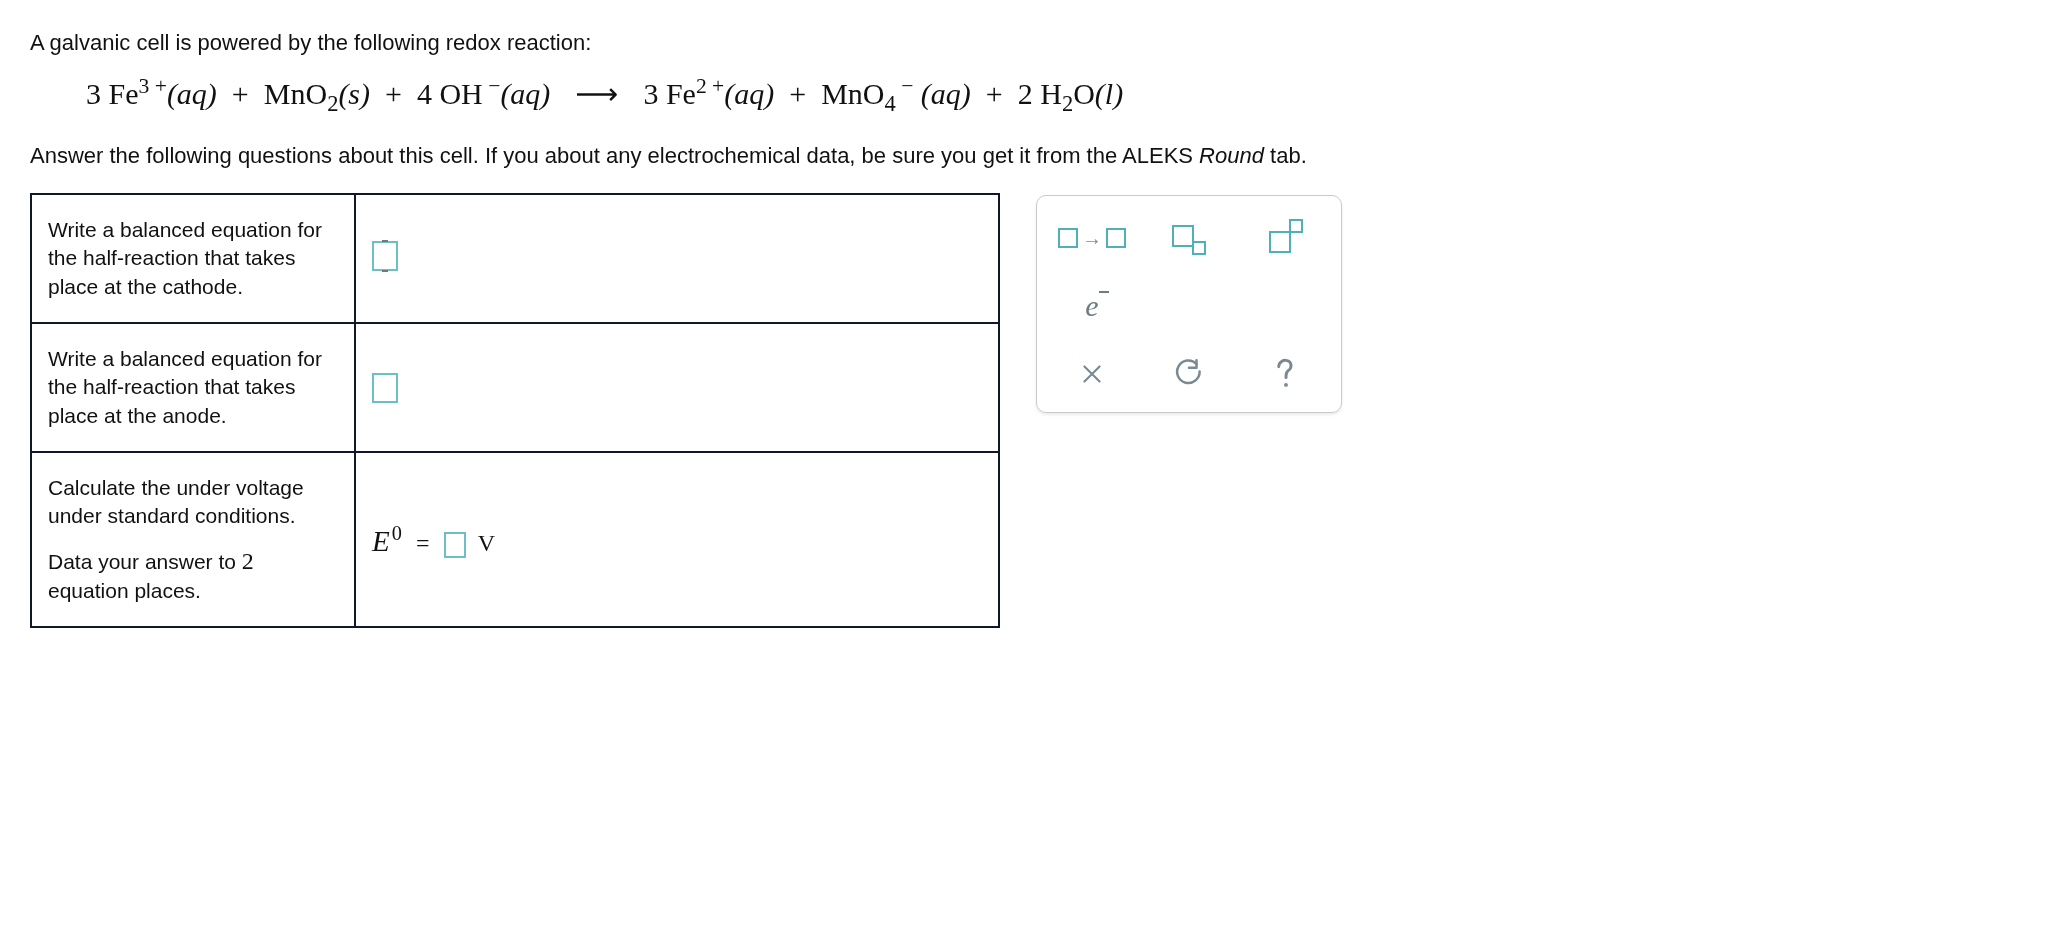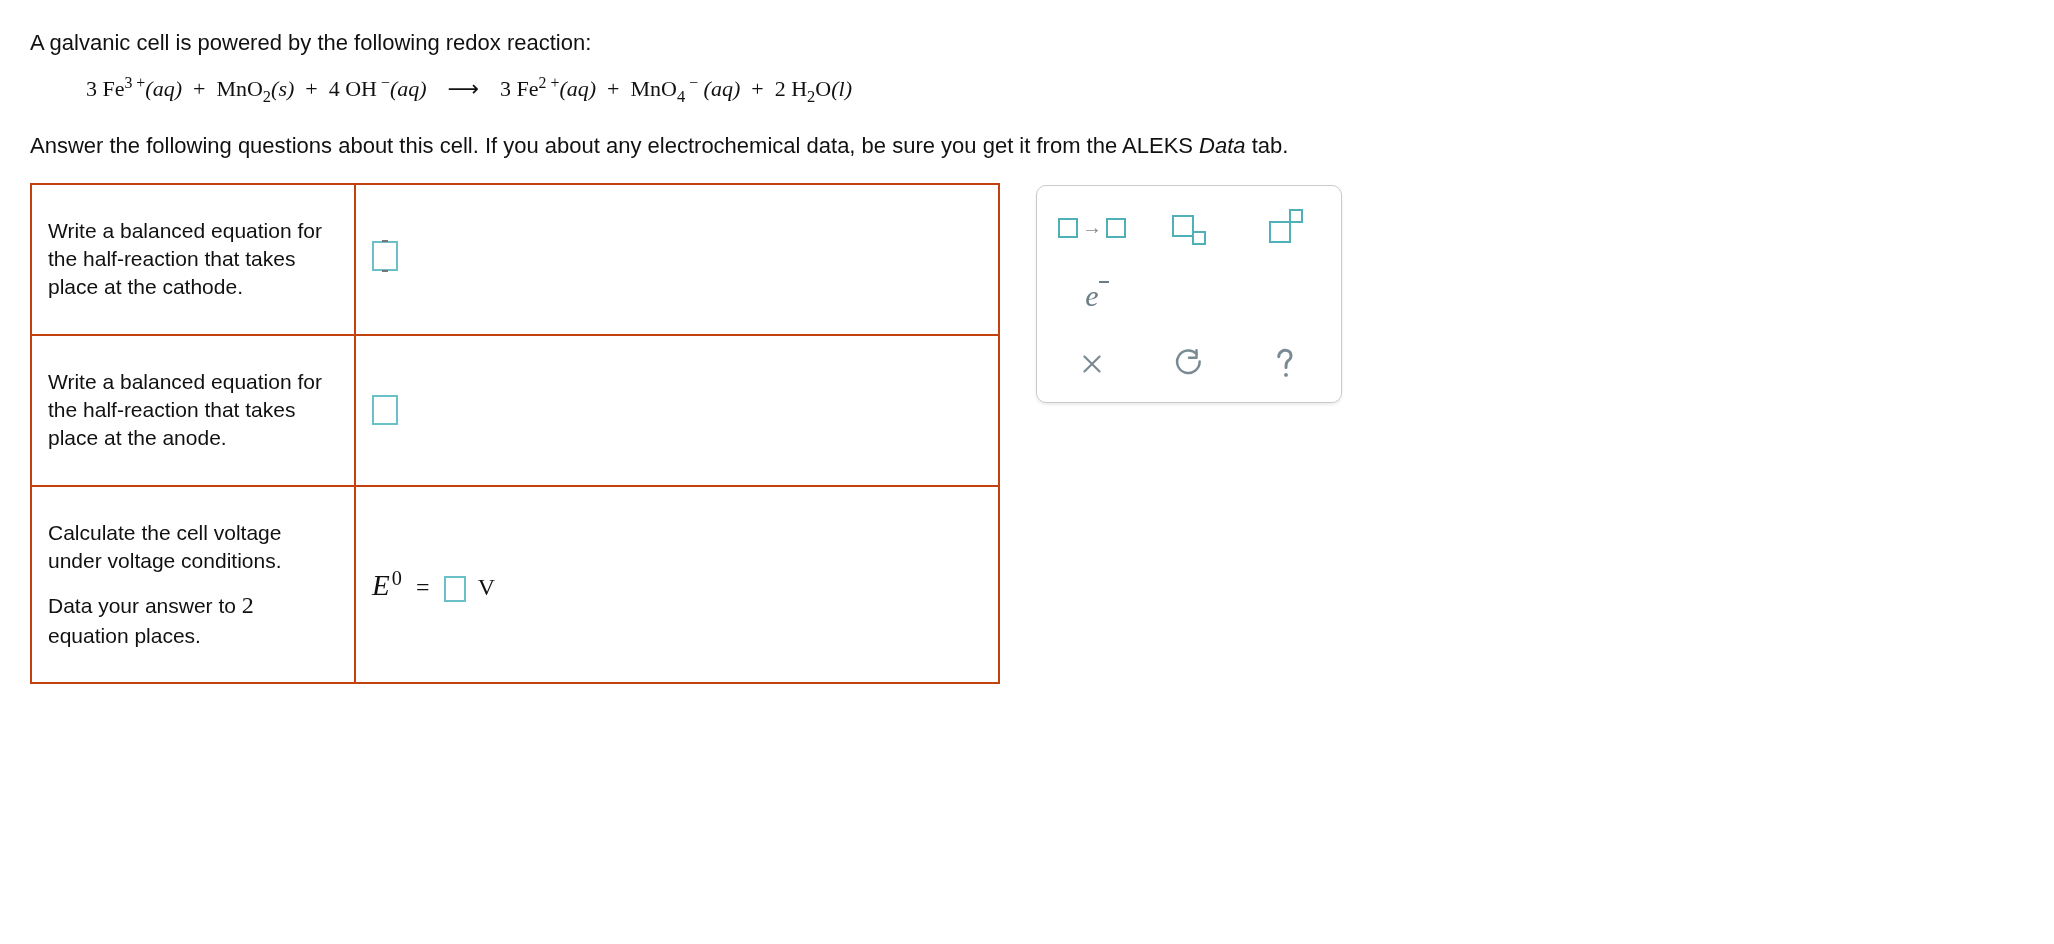--- a/index.html
+++ b/index.html
@@ -8,37 +8,37 @@
     color: #111;
     margin: 0;
     padding: 30px 30px 30px 30px;
     background: #fff;
     width: 2054px;
     box-sizing: border-box;
   }
   .intro { }
   .equation {
     font-family: "Times New Roman", Times, serif;
-    font-size: 22px;
+    font-size: 30px;
     margin: 18px 0 26px 56px;
     white-space: nowrap;
   }
   .sub { font-size: 0.75em; vertical-align: sub; position: relative; }
   .charge { font-size: 0.72em; vertical-align: super; position: relative; font-family: "Times New Roman", Times, serif;}
   .arrow { margin: 0 10px; }
   .instr { margin-bottom: 24px; }
   .italic { font-style: italic; }
   .main-row { display: flex; align-items: flex-start; gap: 36px; }
   table.qtable {
     border-collapse: collapse;
     width: 970px;
   }
   table.qtable td {
-    border: 2px solid #c2410c;
-    padding: 32px 16px;
+    border: 2px solid #0f172a;
+    padding: 21px 16px;
     vertical-align: middle;
   }
   table.qtable td.prompt { width: 290px; font-size: 21px; line-height: 1.35; }
   table.qtable td.answer { }
   .fbox {
     display: inline-block;
     width: 22px; height: 26px;
     border: 2px solid #6bbfc6;
     vertical-align: middle;
   }
@@ -114,41 +114,41 @@
   <span>4&nbsp;OH<span class="charge">&nbsp;−</span><span class="italic">(aq)</span></span>
   <span class="arrow">&nbsp;⟶&nbsp;</span>
   <span>3&nbsp;Fe<span class="charge">2&nbsp;+</span><span class="italic">(aq)</span></span>
   &nbsp;+&nbsp;
   <span>MnO<span class="sub">4</span><span class="charge">&nbsp;−</span>&nbsp;<span class="italic">(aq)</span></span>
   &nbsp;+&nbsp;
   <span>2&nbsp;H<span class="sub">2</span>O<span class="italic">(l)</span></span>
 </div>
 
 <div class="instr">
-  <span>Answer the following questions about this cell. If you about any electrochemical data, be sure you get it from the ALEKS </span><span class="italic">Data</span><span> tab.</span>
+  <span>Answer the following questions about this cell. If you about any electrochemical data, be sure you get it from the ALEKS </span><span class="italic">Round</span><span> tab.</span>
 </div>
 
 <div class="main-row">
   <table class="qtable">
     <tbody>
         <tr>
       <td class="prompt">Write a balanced equation for the half-reaction that takes place at the cathode.</td>
       <td class="answer">
         <span class="chem-input"></span>
       </td>
     </tr>
     <tr>
       <td class="prompt">Write a balanced equation for the half-reaction that takes place at the anode.</td>
       <td class="answer">
         <span class="fbox"></span>
       </td>
     </tr>
     <tr>
       <td class="prompt">
-        <div>Calculate the cell voltage under voltage conditions.</div>
+        <div>Calculate the under voltage under standard conditions.</div>
         <div style="height:14px"></div>
         <div>
           <span>Data your answer to </span><span style="font-family:'Times New Roman',serif;font-size:24px;">2</span><span> equation places.</span>
         </div>
       </td>
       <td class="answer">
         <span class="e0"><span>E</span><span class="z">0</span></span>
         <span class="eqsym">=</span>
         <span class="fbox-sm"></span>
         <span class="vunit">V</span>

